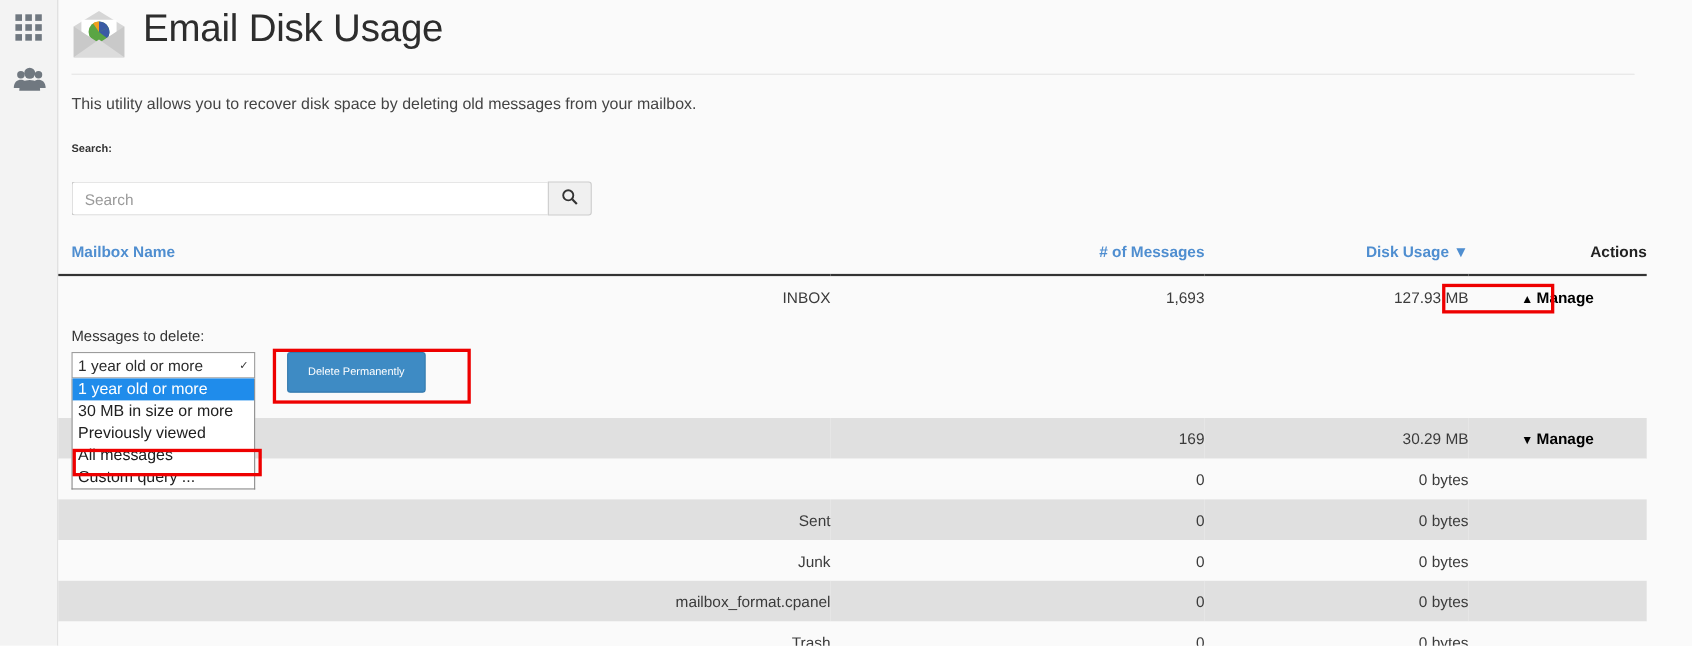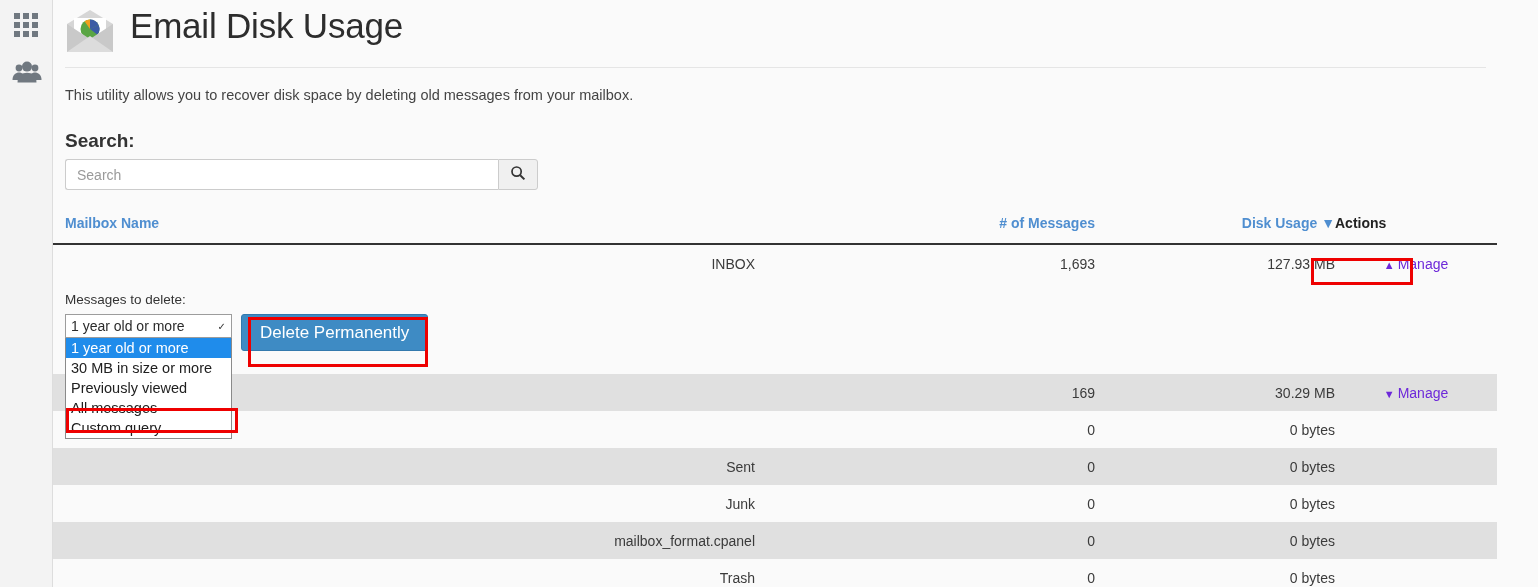--- a/index.html
+++ b/index.html
@@ -77,24 +77,24 @@
   }
   #intro-text {
     font-size: 14.5px;
     color: #444444;
     padding: 19px 0 0 12px;
   }
 
   
   #search-block { padding: 27px 0 0 12px; }
   #search-label {
-    font-size: 19px;
+    font-size: 10px;
     font-weight: bold;
     color: #333333;
-    margin-bottom: 7px;
+    margin-bottom: 24px;
   }
   #search-group { display: flex; }
   #search-input {
     width: 433px;
     height: 31px;
     box-sizing: border-box;
     border: 1px solid #cccccc;
     border-right: none;
     border-radius: 3px 0 0 3px;
     padding: 0 11px;
@@ -131,41 +131,42 @@
     font-weight: bold;
     padding: 0 0 12px 0;
     border-bottom: 2px solid #333333;
     white-space: nowrap;
   }
   .th-link { color: #4f8ed0; cursor: pointer; }
   .th-plain { color: #222222; }
   .col-name   { width: 690px; text-align: left;  padding-left: 12px !important; }
   .col-count  { width: 340px; text-align: right; }
   .col-usage  { width: 240px; text-align: right; }
-  .col-action { width: 162px; text-align: left; }
+  .col-action { width: 162px; text-align: right; }
 
   #usage-table td {
     font-size: 14px;
     color: #3b3b3b;
     height: 37px;
     vertical-align: middle;
     padding: 0;
   }
   td.c-name   { text-align: right; padding-left: 12px; }
   td.c-count  { text-align: right; }
   td.c-usage  { text-align: right; }
   td.c-action { text-align: center; }
   tr.alt td { background: #e0e0e0; }
   tr.plain td { background: #fafafa; }
 
   .manage-link {
-    color: #6d28d9;
+    color: #000000;
     cursor: pointer;
     font-size: 14px;
     white-space: nowrap;
+    font-weight: bold;
   }
   .caret { font-size: 11px; margin-right: 3px; display: inline-block; }
 
   
   #expand-row td {
     background: #fafafa;
     height: 92px;
     vertical-align: top;
   }
   #expand-panel { padding: 10px 0 0 12px; }
@@ -210,28 +211,28 @@
     color: #202020;
     height: 20px;
     line-height: 20px;
     padding: 0 5px;
     white-space: nowrap;
     cursor: pointer;
   }
   .option.selected { background: #1f8ceb; color: #ffffff; }
 
   #delete-button {
-    margin-left: 9px;
+    margin-left: 29px;
     height: 37px;
     padding: 0 18px;
     background: #3e8bc4;
     border: 1px solid #3379ad;
     border-radius: 3px;
     color: #ffffff;
-    font-size: 17px;
+    font-size: 10px;
     font-family: "Liberation Sans", sans-serif;
     cursor: pointer;
     white-space: nowrap;
   }
 
   
   .annot {
     position: absolute;
     border: 3px solid #ee0000;
     box-sizing: border-box;

